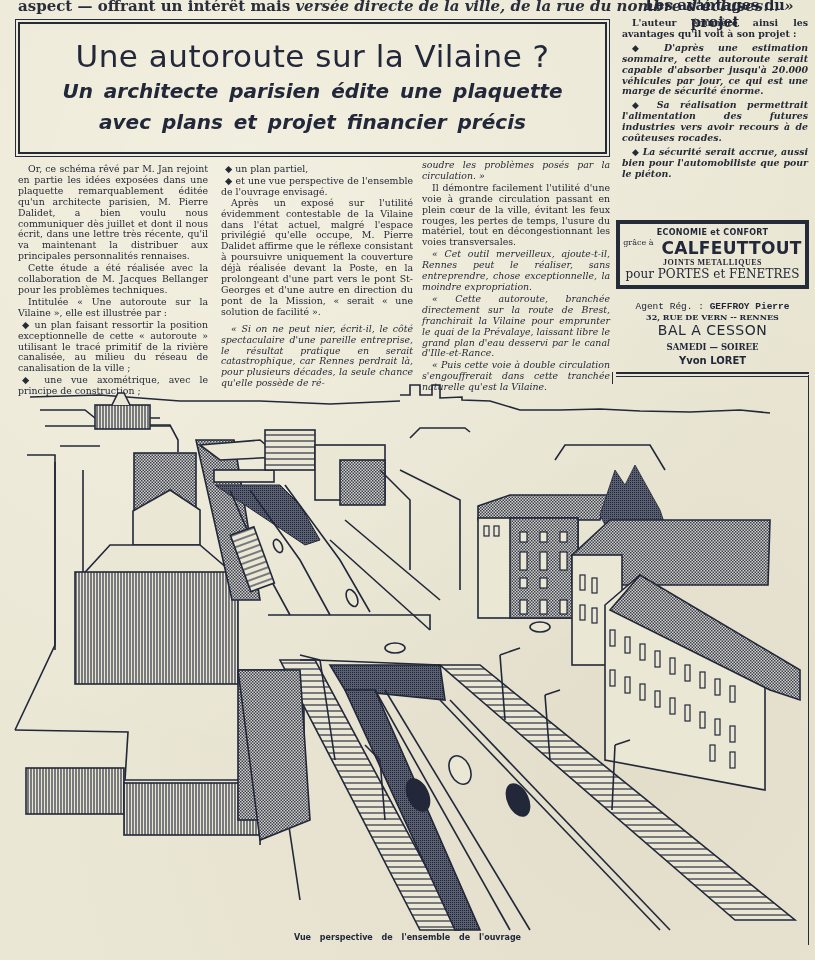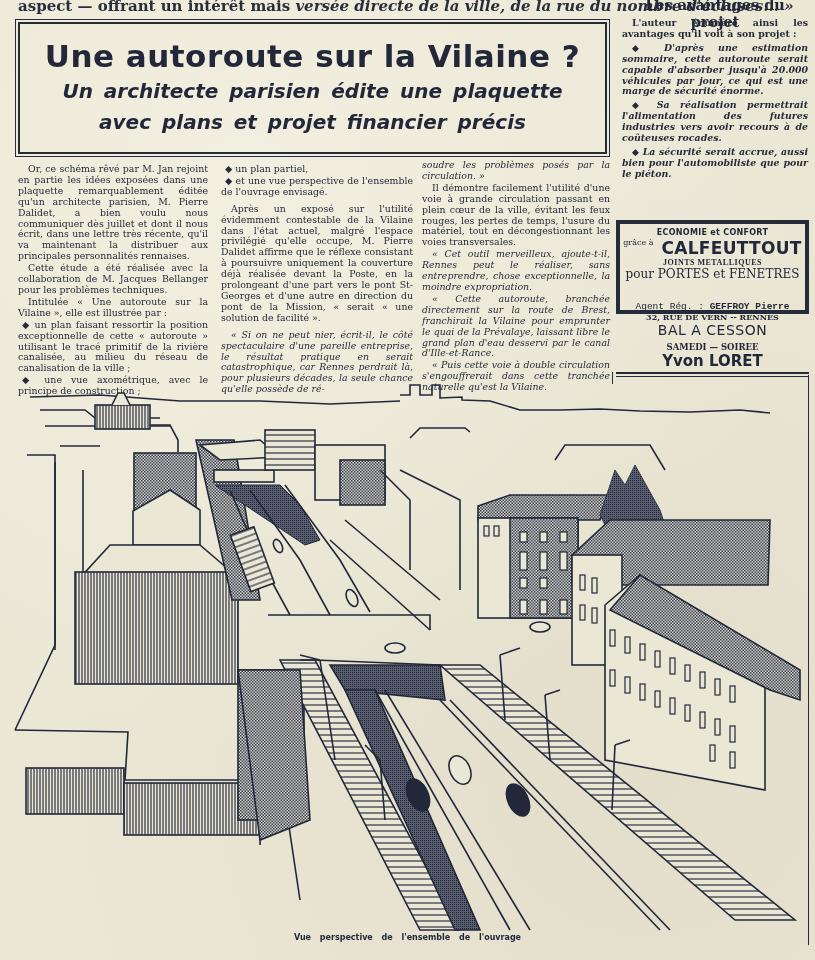--- a/index.html
+++ b/index.html
@@ -23,21 +23,21 @@
   .top-line .it { font-style: italic; }
 
   
   .headline-box {
     position: absolute; left: 18px; top: 22px; width: 589px; height: 132px;
     border: 2px solid #262b3a;
     outline: 1px solid #262b3a; outline-offset: 2px;
     text-align: center;
   }
   .headline-box .title {
-    font-family: "DejaVu Sans", sans-serif; font-weight: bold;
+    font-family: "DejaVu Sans", sans-serif; font-weight: normal;
     font-size: 31px; letter-spacing: 0.5px; margin-top: 14px; color: #22283a;
   }
   .headline-box .subtitle {
     font-family: "DejaVu Sans", sans-serif; font-weight: bold; font-style: italic;
     font-size: 20px; line-height: 27px; margin-top: 4px; color: #22283a; word-spacing: 4px;
   }
 
   
   .col {
     position: absolute; top: 164px;
@@ -58,41 +58,41 @@
   }
   .side-text {
     position: absolute; left: 622px; top: 18px; width: 186px;
     font-size: 9.4px; line-height: 10.9px; text-align: justify; color: #252a37;
   }
   .side-text p { text-indent: 10px; margin-bottom: 3px; }
   .side-text .it { font-style: italic; font-weight: bold; }
   .side-text .intro { font-weight: bold; }
 
   .ad-box {
-    position: absolute; left: 616px; top: 220px; width: 193px; height: 94px;
+    position: absolute; left: 616px; top: 220px; width: 193px; height: 69px;
     border: 4px solid #262b3a; text-align: center;
     font-family: "DejaVu Sans", sans-serif; color: #22283a;
   }
   .ad-box .l1 { font-size: 8px; font-weight: bold; margin-top: 4px; letter-spacing: 0.3px; }
   .ad-box .l2 { display: flex; justify-content: center; align-items: flex-start; gap: 8px; margin-top: 1px; }
   .ad-box .l2 .small { font-family: "DejaVu Serif", serif; font-size: 8px; }
   .ad-box .l2 .big { font-size: 17px; font-weight: bold; letter-spacing: 0.3px; }
   .ad-box .l3 { font-size: 8px; font-weight: bold; letter-spacing: 0.5px; font-family: Liberation Serif, serif; }
   .ad-box .l4 { font-family: "DejaVu Serif", serif; font-size: 12px; }
   .ad-box .l5 { font-size: 9.5px; margin-top: 20px; font-family: Liberation Mono, monospace; }
   .ad-box .l5 b { font-weight: bold; }
   .ad-box .l6 { font-family: "DejaVu Serif", serif; font-size: 8px; font-weight: bold; }
 
   .bal {
     position: absolute; left: 616px; top: 318px; width: 193px; text-align: center;
     font-family: "DejaVu Sans", sans-serif; color: #22283a;
   }
   .bal .b1 { font-size: 14px; font-weight: normal; letter-spacing: 0.5px; line-height: 24px; }
   .bal .b2 { font-family: "DejaVu Serif", serif; font-size: 8.5px; font-weight: bold; line-height: 10px; }
-  .bal .b3 { font-size: 15px; font-weight: bold; line-height: 18px; }
+  .bal .b3 { font-size: 10px; font-weight: bold; line-height: 18px; }
   .bal-rule { position: absolute; left: 616px; top: 372px; width: 193px; height: 5px;
     border-top: 2px solid #262b3a; border-bottom: 1px solid #262b3a; }
 
   .col-rule-v { position: absolute; left: 612px; top: 372px; width: 1px; height: 12px; background: #262b3a; }
   .right-edge-rule { position: absolute; left: 808px; top: 375px; width: 1px; height: 570px; background: #262b3a; }
 
   
   .illustration { position: absolute; left: 0; top: 376px; width: 810px; height: 555px; }
   .caption {
     position: absolute; left: 294px; top: 933px; font-family: "DejaVu Sans", sans-serif;
@@ -118,21 +118,21 @@
   <div class="col col1">
     <p>Or, ce schéma rêvé par M. Jan rejoint en partie les idées exposées dans une plaquette remarquablement éditée qu'un architecte parisien, M. Pierre Dalidet, a bien voulu nous communiquer dès juillet et dont il nous écrit, dans une lettre très récente, qu'il va maintenant la distribuer aux principales personnalités rennaises.</p>
     <p>Cette étude a été réalisée avec la collaboration de M. Jacques Bellanger pour les problèmes techniques.</p>
     <p>Intitulée « Une autoroute sur la Vilaine », elle est illustrée par :</p>
     <p class="bullet">◆ un plan faisant ressortir la position exceptionnelle de cette « autoroute » utilisant le tracé primitif de la rivière canalisée, au milieu du réseau de canalisation de la ville ;</p>
     <p class="bullet">◆ une vue axométrique, avec le principe de construction ;</p>
   </div>
 
   <div class="col col2">
     <p class="bullet">◆ un plan partiel,</p>
-    <p class="bullet" style="margin-bottom:6px">◆ et une vue perspective de l'ensemble de l'ouvrage envisagé.</p>
+    <p class="bullet" style="margin-bottom:0">◆ et une vue perspective de l'ensemble de l'ouvrage envisagé.</p>
     <p style="margin-bottom:6px">Après un exposé sur l'utilité évidemment contestable de la Vilaine dans l'état actuel, malgré l'espace privilégié qu'elle occupe, M. Pierre Dalidet affirme que le réflexe consistant à poursuivre uniquement la couverture déjà réalisée devant la Poste, en la prolongeant d'une part vers le pont St-Georges et d'une autre en direction du pont de la Mission, « serait « une solution de facilité ».</p>
     <p class="it">« Si on ne peut nier, écrit-il, le côté spectaculaire d'une pareille entreprise, le résultat pratique en serait catastrophique, car Rennes perdrait là, pour plusieurs décades, la seule chance qu'elle possède de ré-</p>
   </div>
 
   <div class="col col3">
     <p class="it" style="text-indent:0">soudre les problèmes posés par la circulation. »</p>
     <p>Il démontre facilement l'utilité d'une voie à grande circulation passant en plein cœur de la ville, évitant les feux rouges, les pertes de temps, l'usure du matériel, tout en décongestionnant les voies transversales.</p>
     <p class="it">« Cet outil merveilleux, ajoute-t-il, Rennes peut le réaliser, sans entreprendre, chose exceptionnelle, la moindre expropriation.</p>
     <p class="it">« Cette autoroute, branchée directement sur la route de Brest, franchirait la Vilaine pour emprunter le quai de la Prévalaye, laissant libre le grand plan d'eau desservi par le canal d'Ille-et-Rance.</p>
     <p class="it">« Puis cette voie à double circulation s'engouffrerait dans cette tranchée naturelle qu'est la Vilaine.</p>

